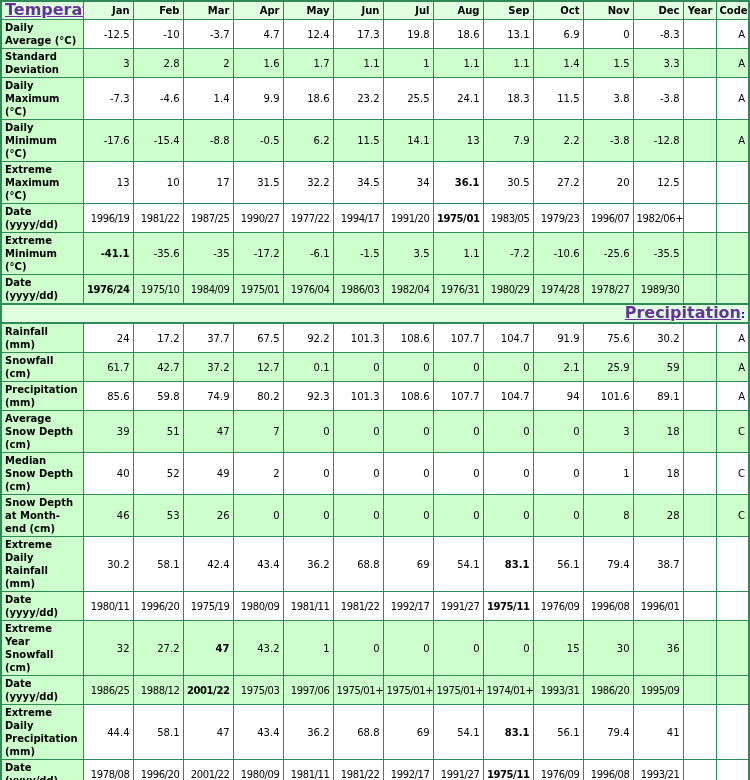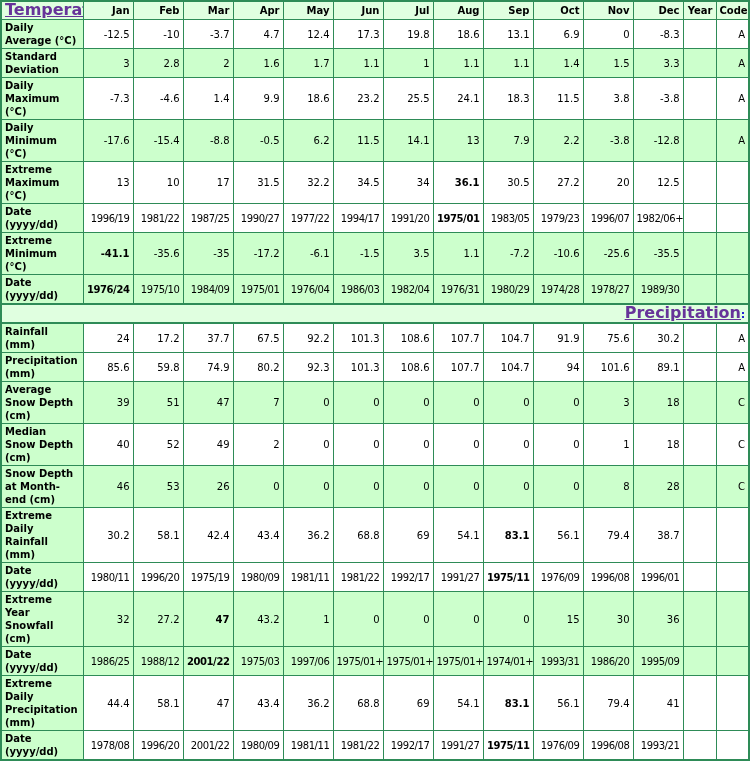--- a/index.html
+++ b/index.html
@@ -246,20 +246,37 @@
         <td class="num">101.3</td>
         <td class="num">108.6</td>
         <td class="num">107.7</td>
         <td class="num">104.7</td>
         <td class="num">91.9</td>
         <td class="num">75.6</td>
         <td class="num">30.2</td>
         <td class="num"></td>
         <td class="num">A</td>
       </tr>
+      <tr class="green">
+        <td class="label-cell">Snowfall (cm)</td>
+        <td class="num">61.7</td>
+        <td class="num">42.7</td>
+        <td class="num">37.2</td>
+        <td class="num">12.7</td>
+        <td class="num">0.1</td>
+        <td class="num">0</td>
+        <td class="num">0</td>
+        <td class="num">0</td>
+        <td class="num">0</td>
+        <td class="num">2.1</td>
+        <td class="num">25.9</td>
+        <td class="num">59</td>
+        <td class="num"></td>
+        <td class="num">A</td>
+      </tr>
       <tr class="white">
         <td class="label-cell">Precipitation (mm)</td>
         <td class="num">85.6</td>
         <td class="num">59.8</td>
         <td class="num">74.9</td>
         <td class="num">80.2</td>
         <td class="num">92.3</td>
         <td class="num">101.3</td>
         <td class="num">108.6</td>
         <td class="num">107.7</td>

